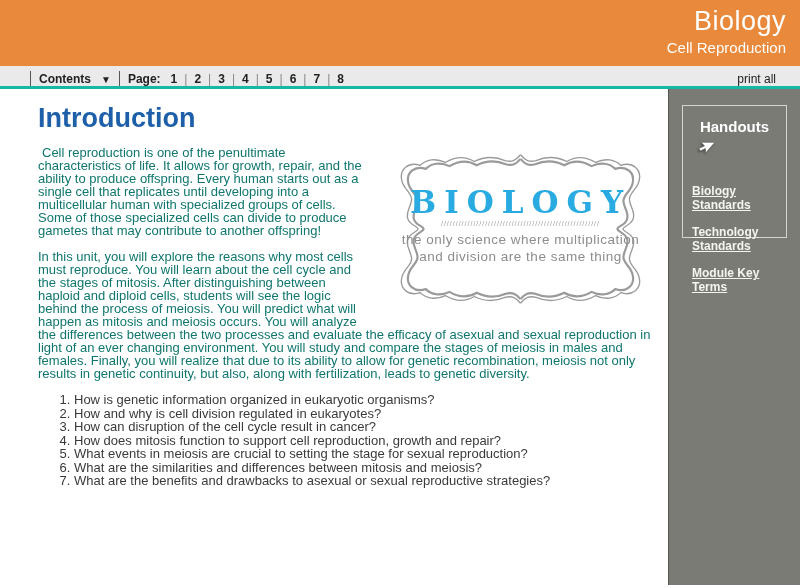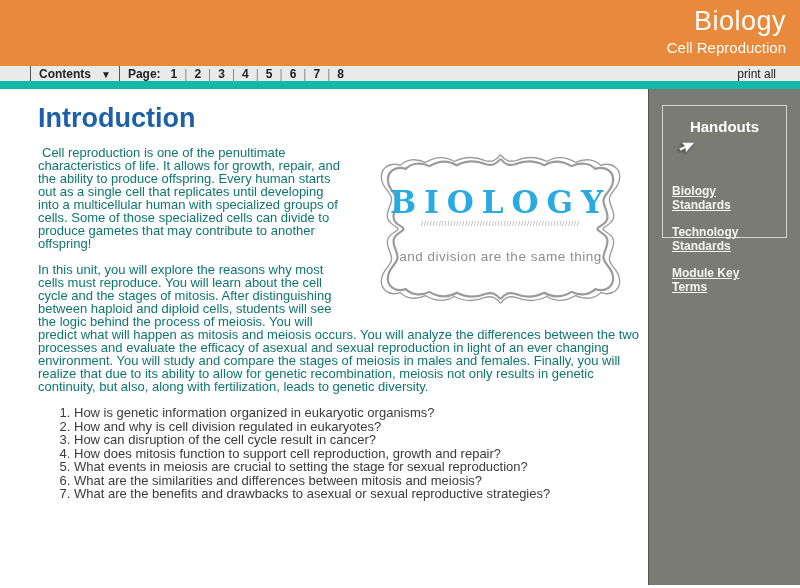--- a/index.html
+++ b/index.html
@@ -6,21 +6,21 @@
   html,body { width:800px; height:588px; overflow:hidden; background:#fff;
               font-family:"Liberation Sans", sans-serif; }
 
   
   .app-header { height:66px; background:#E8893B; color:#fff; text-align:right;
                 padding:6px 14px 0 0; }
   .app-title { font-size:27px; font-weight:400; letter-spacing:0.5px; line-height:30px; }
   .app-subtitle { font-size:15px; font-weight:400; margin-top:3px; }
 
   
-  .navbar { height:23px; background:#EAEAEA; border-bottom:8px solid #14b8a6;
+  .navbar { height:23px; background:#EAEAEA; border-bottom:3px solid #14b8a6;
             display:flex; align-items:flex-end; font-size:12px; color:#222; }
   .vdiv { width:1px; height:15px; background:#555; margin:0 8px; }
   .vdiv.first { margin-left:30px; }
   .contents-btn { display:flex; align-items:center; gap:10px; font-weight:bold;
                   cursor:pointer; background:none; border:none; font-size:12px;
                   font-family:inherit; color:#222; }
   .page-label { font-weight:bold; margin-right:6px; }
   .page-num { font-weight:bold; color:#222; text-decoration:none; padding:0 4px; cursor:pointer; }
   .page-sep { color:#888; padding:0 3px; }
   .nav-spacer { flex:1; }
@@ -44,21 +44,21 @@
                  font-family:"DejaVu Serif", serif; font-weight:bold; font-size:31px;
                  letter-spacing:8px; color:#29ABE2; }
   .badge-slashes { position:absolute; top:72px; left:0; width:100%; text-align:center;
                    font-size:7px; letter-spacing:1px; color:#9a9a9a; overflow:hidden;
                    white-space:nowrap; }
   .badge-cap { position:absolute; left:0; width:100%; text-align:center; font-size:13.5px;
                color:#8d8d8d; letter-spacing:0.5px; }
   .cap1 { top:84px; } .cap2 { top:101px; }
 
   
-  .sidebar { width:152px; background:#7B7B75; border-left:1px solid #55554F; }
+  .sidebar { width:132px; background:#7B7B75; border-left:1px solid #55554F; }
   .handouts-box { margin:16px 13px; border:1px solid #D5D5D0; padding:12px 9px 14px;
                   height:133px; }
   .handouts-title { color:#fff; font-size:15px; font-weight:bold; text-align:center; }
   .cursor-icon { width:18px; height:18px; margin:4px 0 10px 6px;
                  filter:drop-shadow(1.5px 1.5px 1px rgba(0,0,0,0.45)); transform:rotate(90deg); }
   .handout-link { display:block; color:#F4F4F0; font-size:12px; font-weight:bold;
                   text-decoration:underline; margin-top:13px; cursor:pointer; }
 </style>
 </head>
 <body>
@@ -118,20 +118,21 @@
             <use href="#qtr" transform="translate(280,168) scale(-1,-1)"></use>
           </g>
         </defs>
         <g fill="none" stroke="#9a9a9a">
           <use href="#frame" stroke-width="1.4"></use>
           <use href="#frame" stroke-width="2.4" transform="translate(140,84) scale(0.945) translate(-140,-84)"></use>
         </g>
       </svg>
       <div class="badge-title">BIOLOGY</div>
       <div class="badge-slashes">//////////////////////////////////////////////////////</div>
+      <div class="badge-cap cap1">the only science where multiplication</div>
       <div class="badge-cap cap2">and division are the same thing</div>
     </div>
 
     <p class="indent">Cell reproduction is one of the penultimate characteristics of life. It allows for growth, repair, and the ability to produce offspring. Every human starts out as a single cell that replicates until developing into a multicellular human with specialized groups of cells. Some of those specialized cells can divide to produce gametes that may contribute to another offspring!</p>
     <p>In this unit, you will explore the reasons why most cells must reproduce. You will learn about the cell cycle and the stages of mitosis. After distinguishing between haploid and diploid cells, students will see the logic behind the process of meiosis. You will predict what will happen as mitosis and meiosis occurs. You will analyze the differences between the two processes and evaluate the efficacy of asexual and sexual reproduction in light of an ever changing environment. You will study and compare the stages of meiosis in males and females. Finally, you will realize that due to its ability to allow for genetic recombination, meiosis not only results in genetic continuity, but also, along with fertilization, leads to genetic diversity.</p>
 
     <ol class="questions">
       <li>How is genetic information organized in eukaryotic organisms?</li>
       <li>How and why is cell division regulated in eukaryotes?</li>
       <li>How can disruption of the cell cycle result in cancer?</li>

